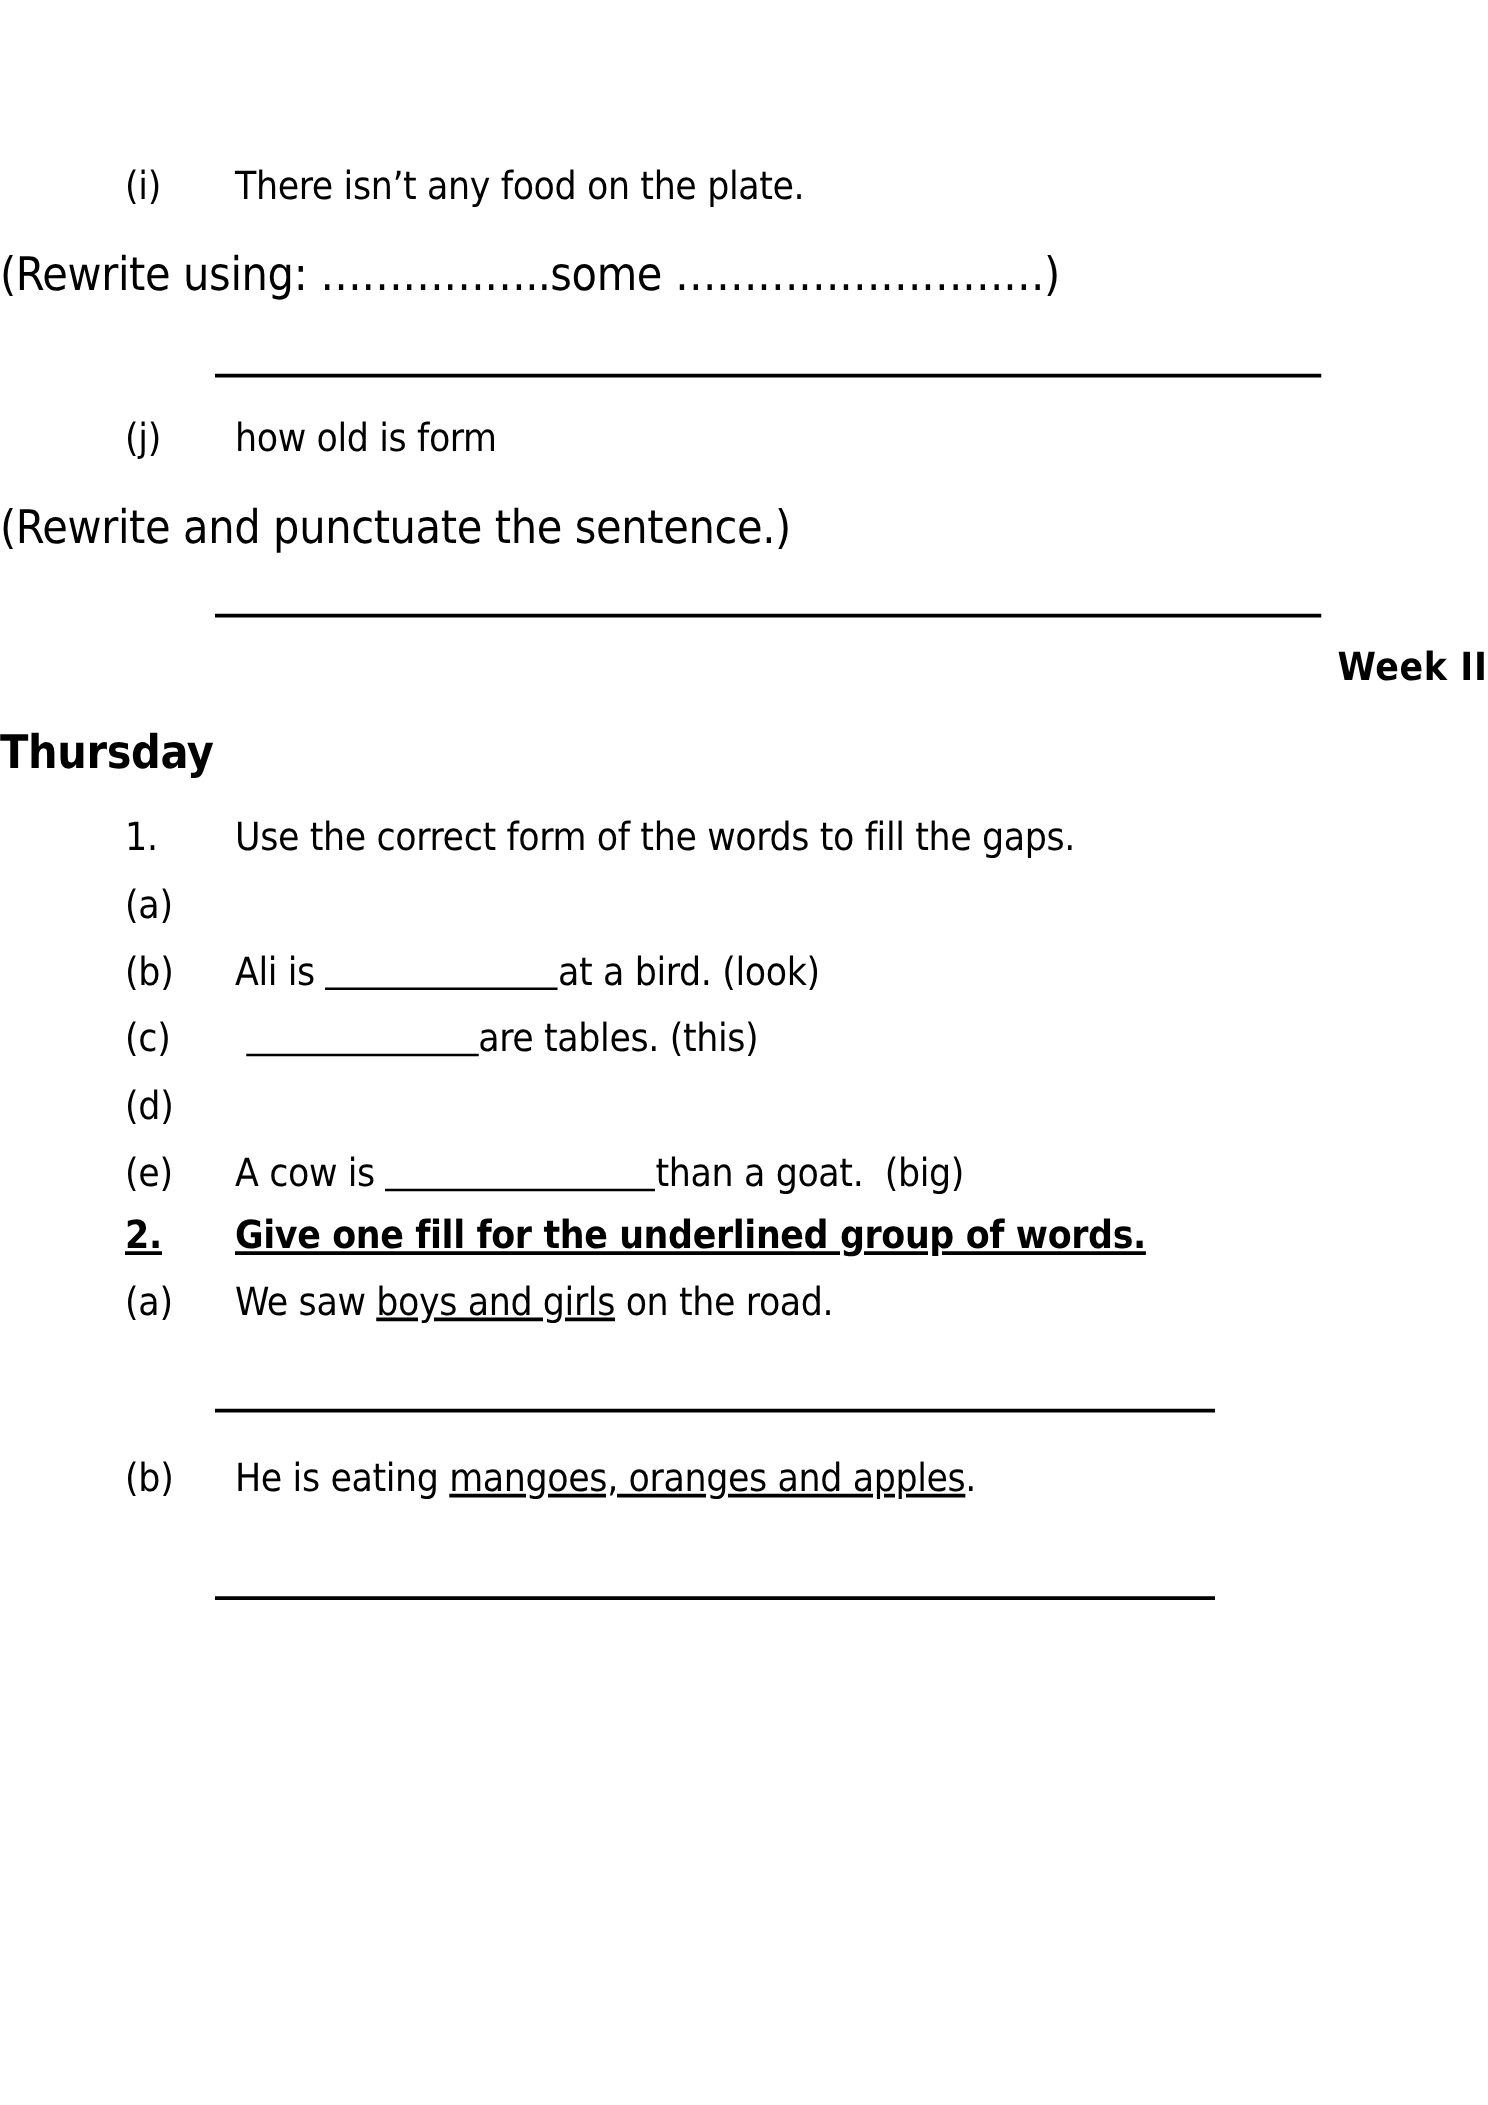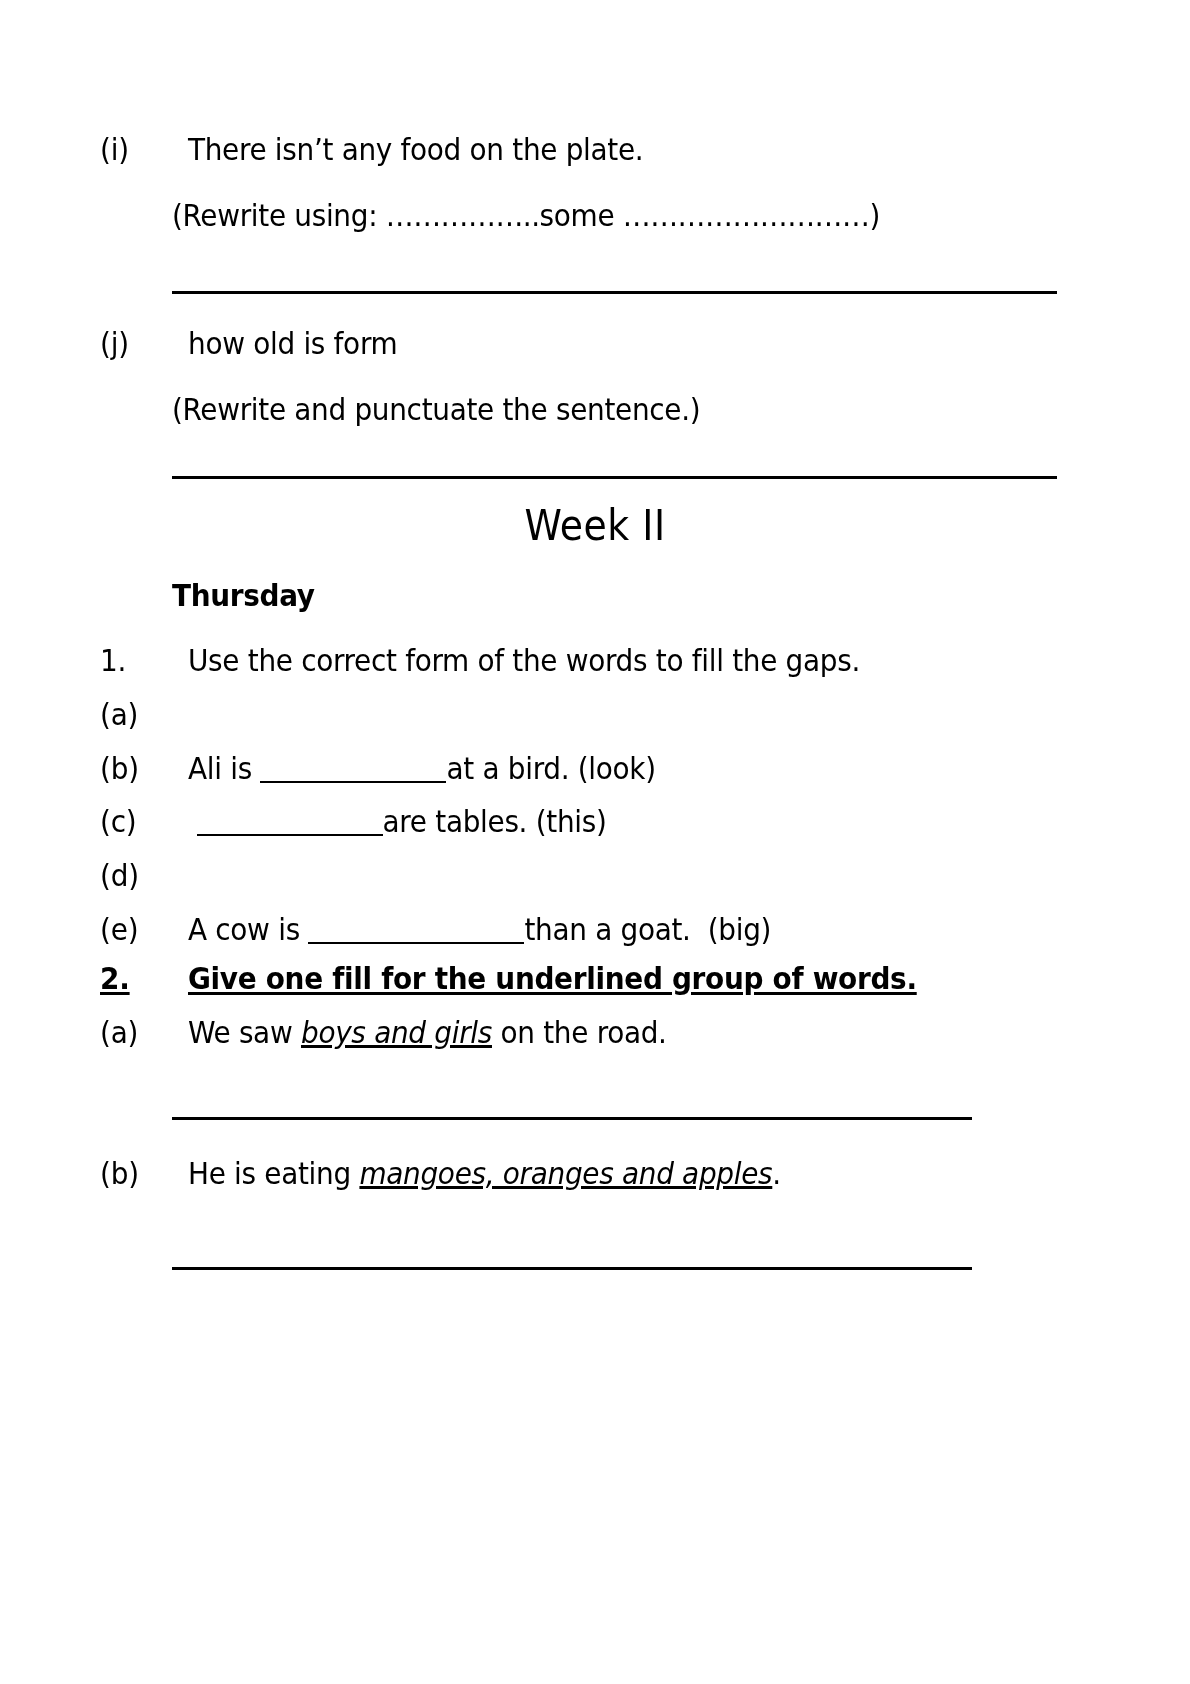--- a/index.html
+++ b/index.html
@@ -37,29 +37,28 @@
   }
   .body-txt {
     flex: 1 1 auto;
     font-size: 31px;
     line-height: 1.28;
     letter-spacing: -0.3px;
     white-space: pre-wrap;
     margin-left: 16px;
   }
   .indent-only {
-    padding-left: 172px;
     padding-right: 70px;
-    font-size: 31px;
+    font-size: 37px;
     line-height: 1.28;
     letter-spacing: -0.3px;
   }
 
   .bold { font-weight: bold; }
-  .u { text-decoration: underline; text-underline-offset: 2px; font-style: italic; }
+  .u { text-decoration: underline; text-underline-offset: 2px; }
   .bold-u {
     font-weight: bold;
     text-decoration: underline;
     text-underline-offset: 3px;
   }
 
   
   .gap {
     display: inline-block;
     border-bottom: 2.5px solid #000;
@@ -75,23 +74,23 @@
   
   .rule {
     height: 0;
     border-top: 3px solid #000;
     margin-left: 172px;
   }
   .rule-wide { margin-right: 133px; }   
   .rule-ans  { margin-right: 218px; }   
 
   .center-head {
-    text-align: center;
-    font-weight: normal;
-    font-size: 42px;
+    text-align: right;
+    font-weight: bold;
+    font-size: 31px;
     letter-spacing: 0.5px;
   }
   .sp-10  { height: 10px; }
   .sp-14  { height: 14px; }
   .sp-22  { height: 22px; }
   .sp-26  { height: 26px; }
   .sp-30  { height: 30px; }
   .sp-34  { height: 34px; }
   .sp-46  { height: 46px; }
   .sp-56  { height: 56px; }

